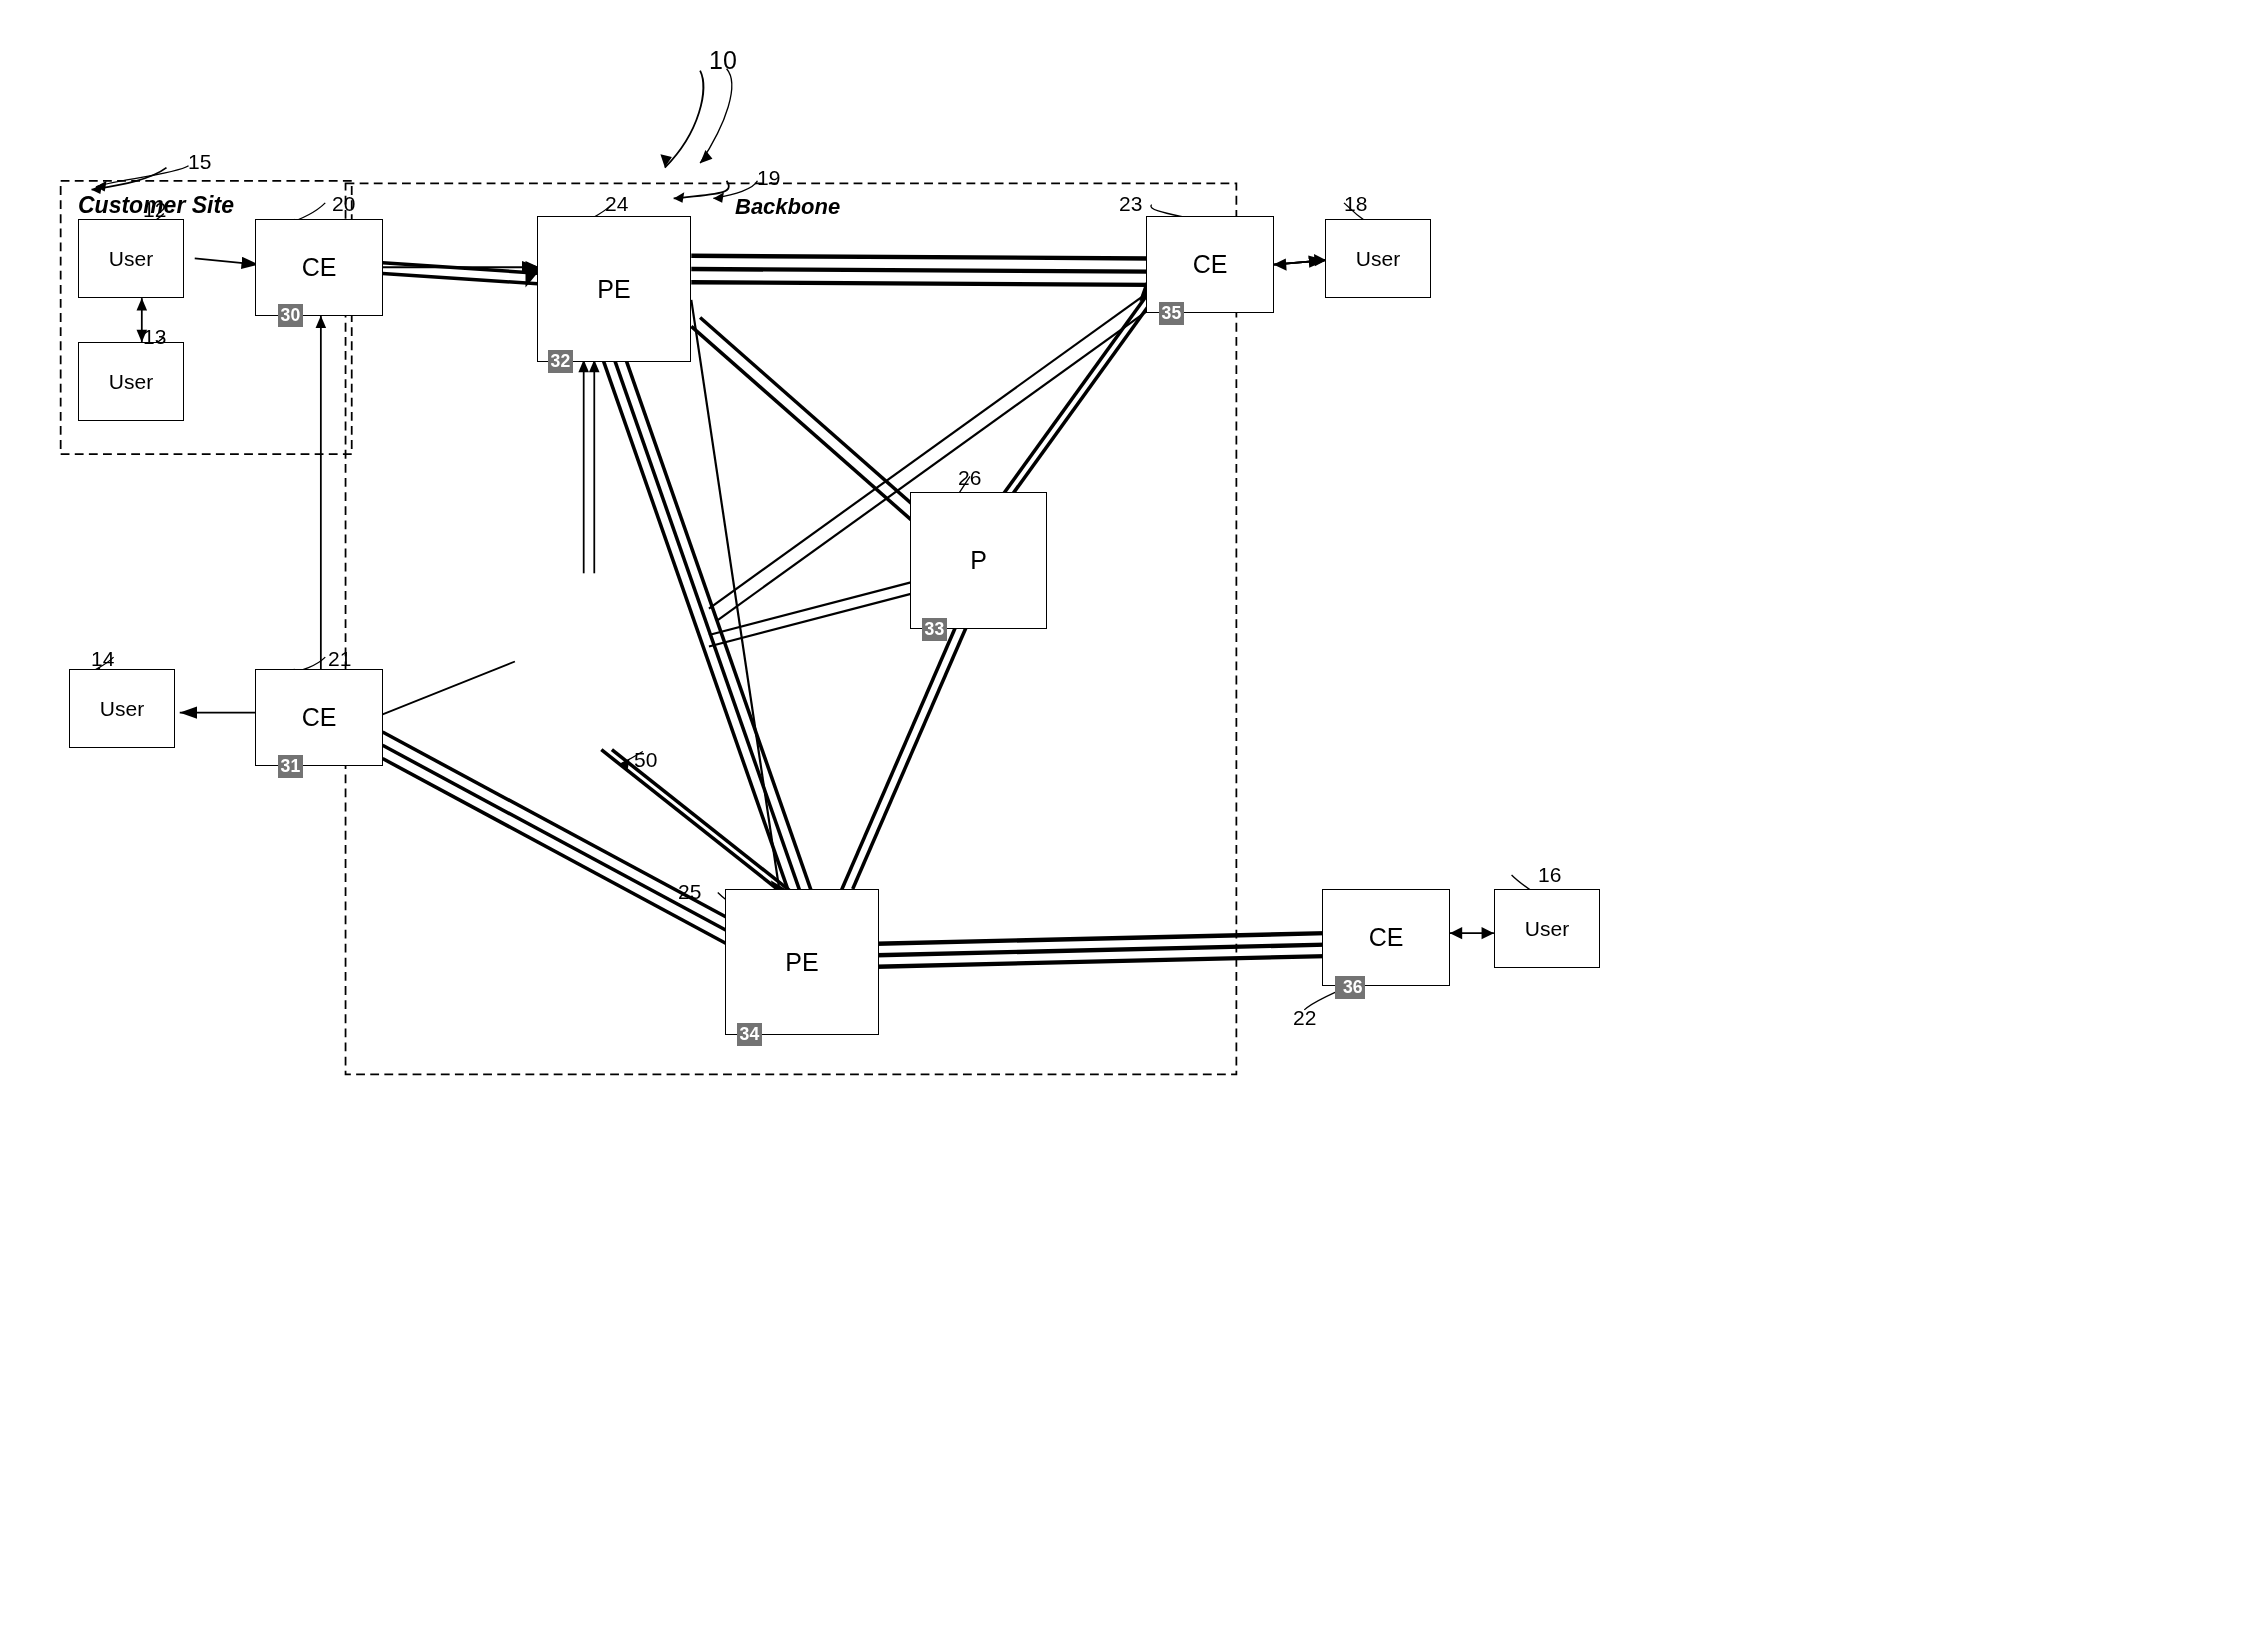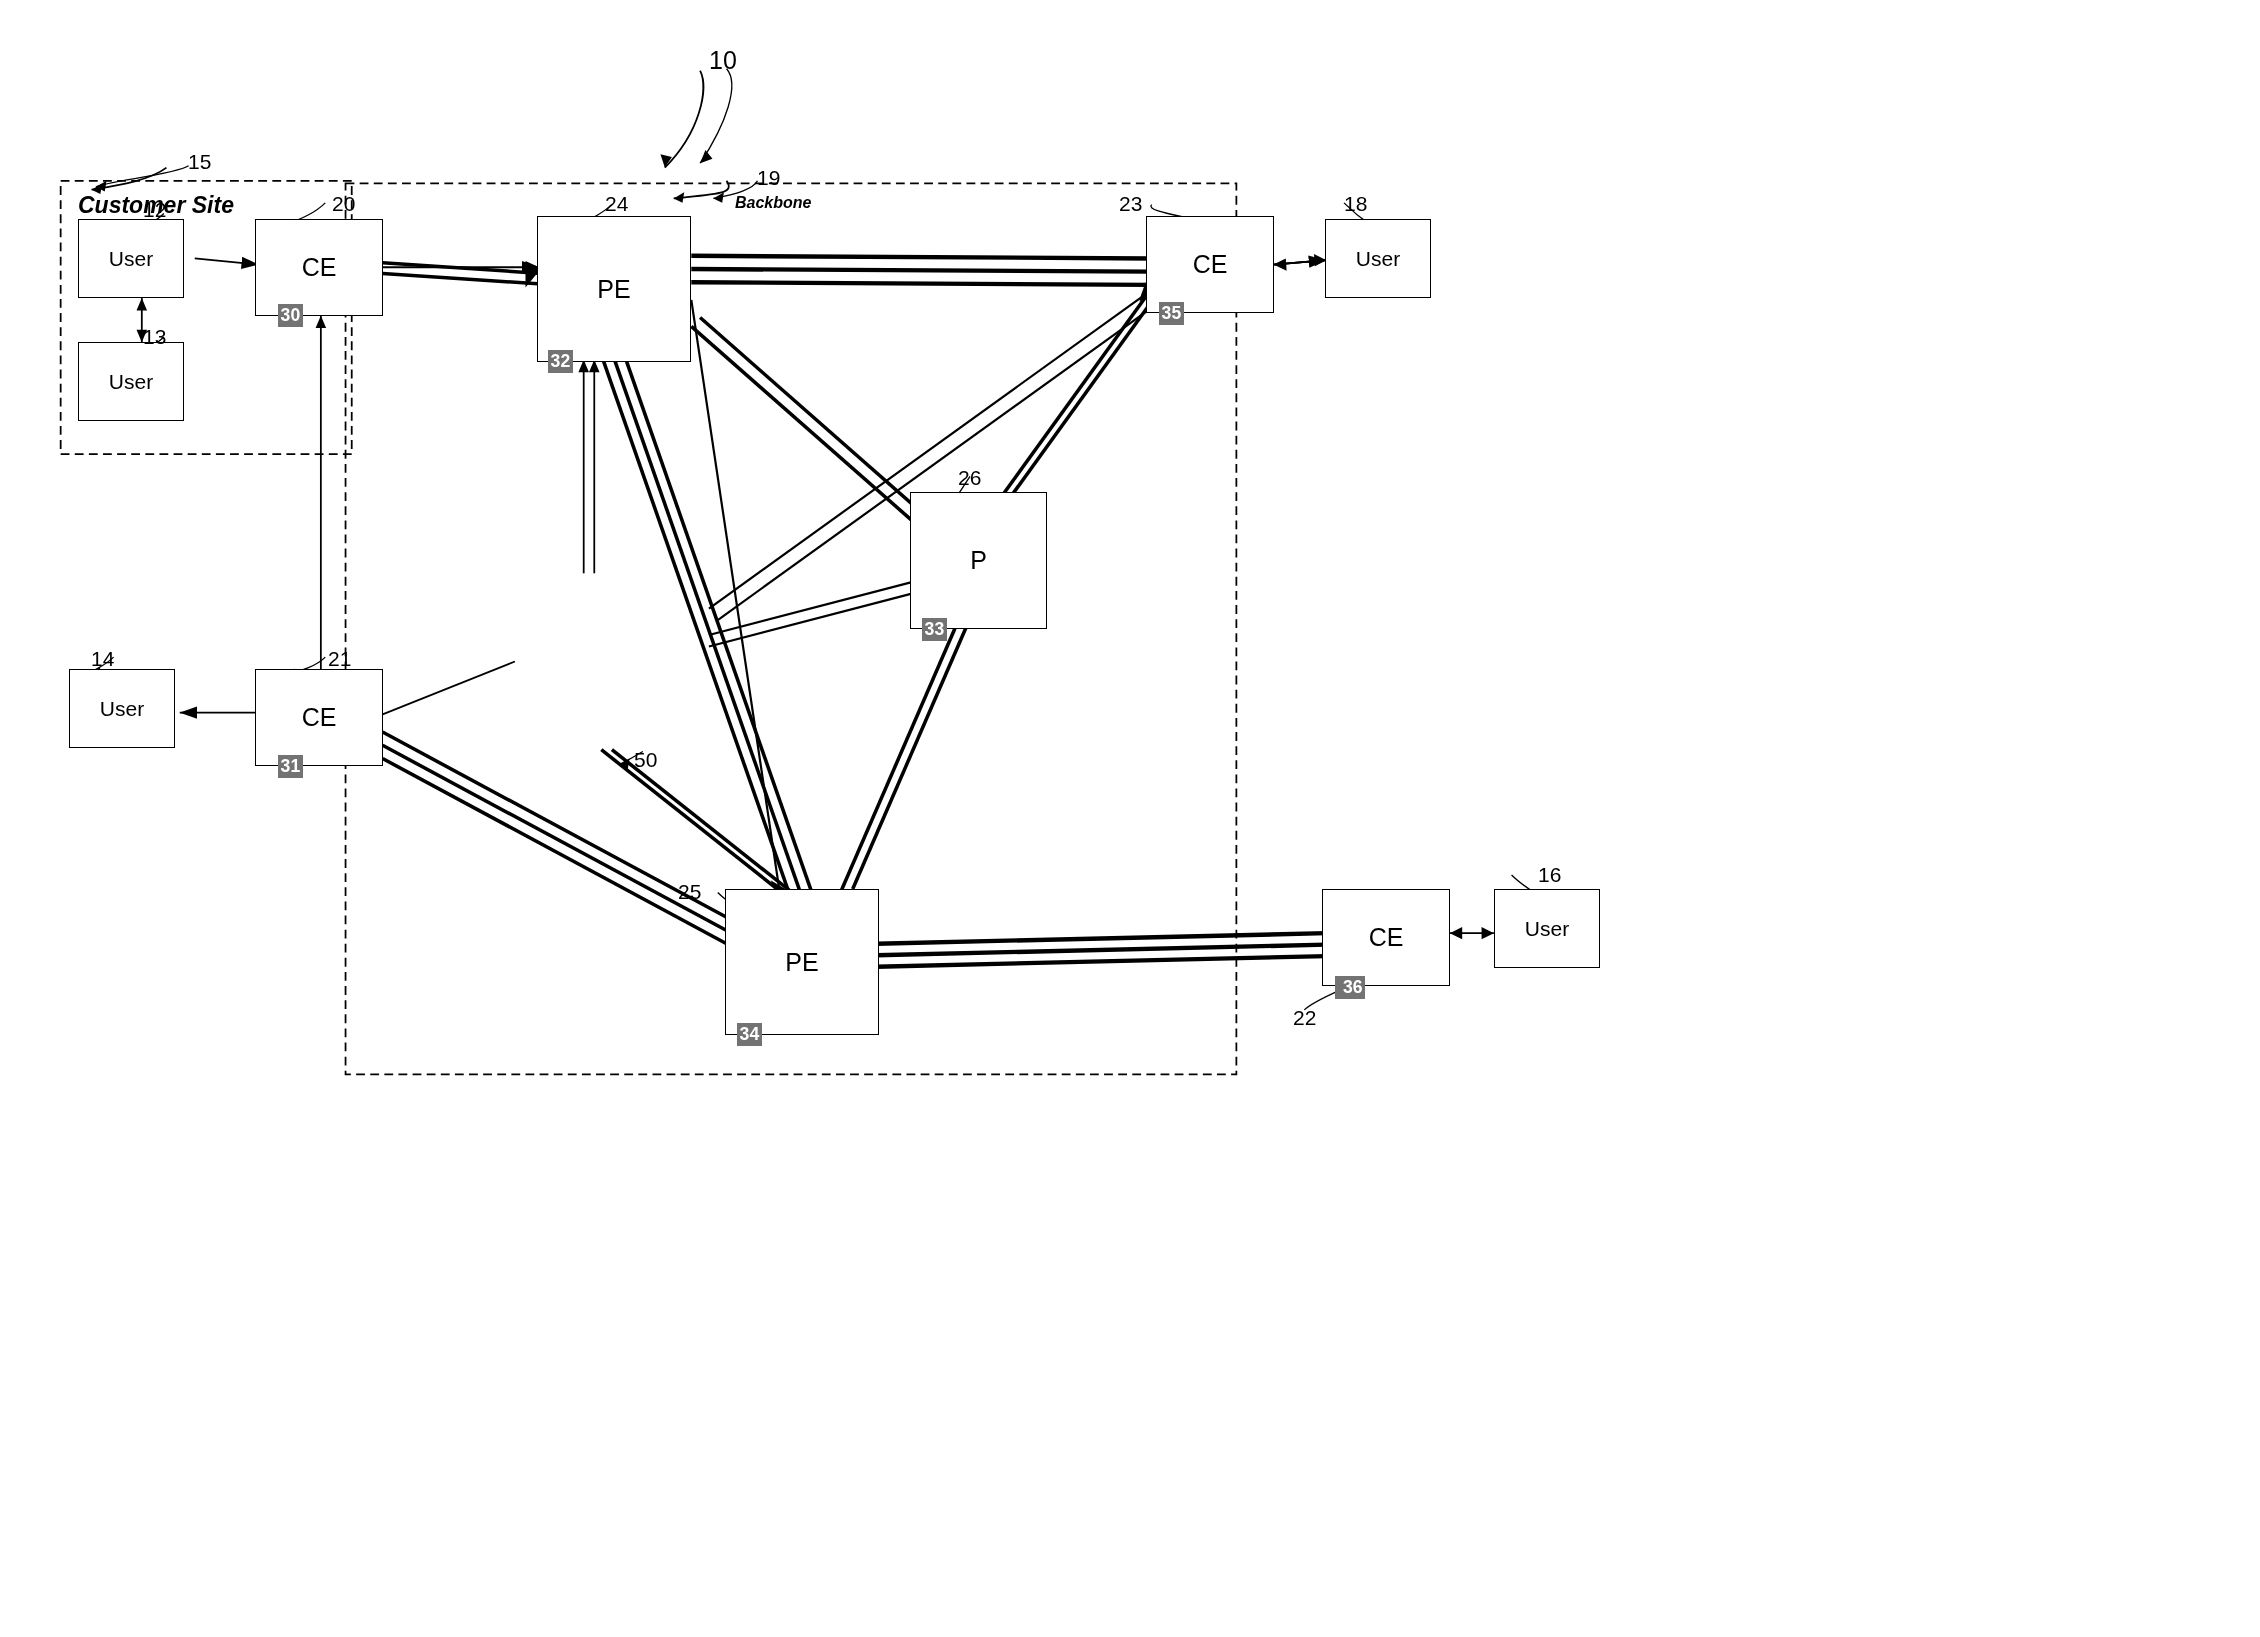--- a/index.html
+++ b/index.html
@@ -202,21 +202,21 @@
     <path d="M 810 78 C 825 95 810 140 780 185" fill="none" stroke="#000" stroke-width="1.5"></path>
     <polygon points="780,185 786,170 794,180" fill="#000"></polygon>
   </svg>
 
   <span class="anno-label" style="left:697px; top:46px; font-size:25px;">10</span>
 
   <span class="italic-label" style="left:66px; top:192px; font-size:23px; font-style:italic; font-weight:bold;">Customer Site</span>
 
   <span class="anno-label" style="left:176px; top:150px;">15</span>
 
-  <span class="italic-label" style="left:723px; top:194px; font-size:16px; font-style:italic; font-weight:bold;">Backbone</span>
+  <span class="italic-label" style="left:723px; top:194px; font-size:22px; font-style:italic; font-weight:bold;">Backbone</span>
 
   <span class="anno-label" style="left:745px; top:166px;">19</span>
 
   <div class="node" style="left:66px; top:219px; width:106px; height:79px;">
     <span style="font-size:21px;">User</span>
   </div>
   <span class="anno-label" style="left:131px; top:198px;">12</span>
 
   <div class="node" style="left:66px; top:342px; width:106px; height:79px;">
     <span style="font-size:21px;">User</span>

